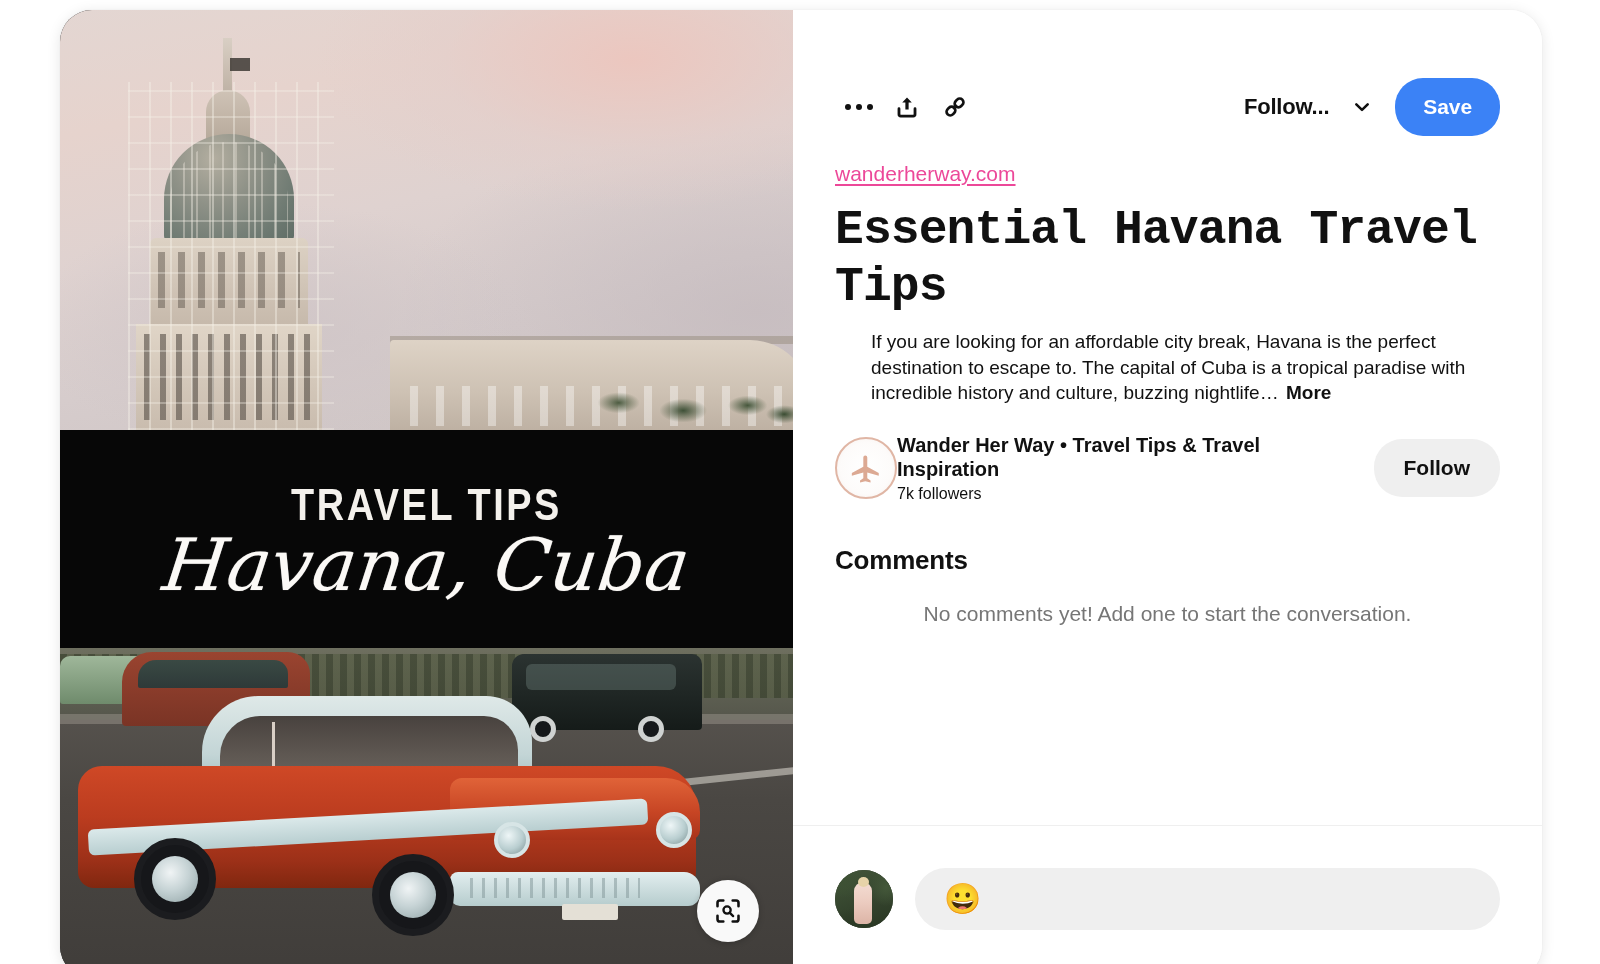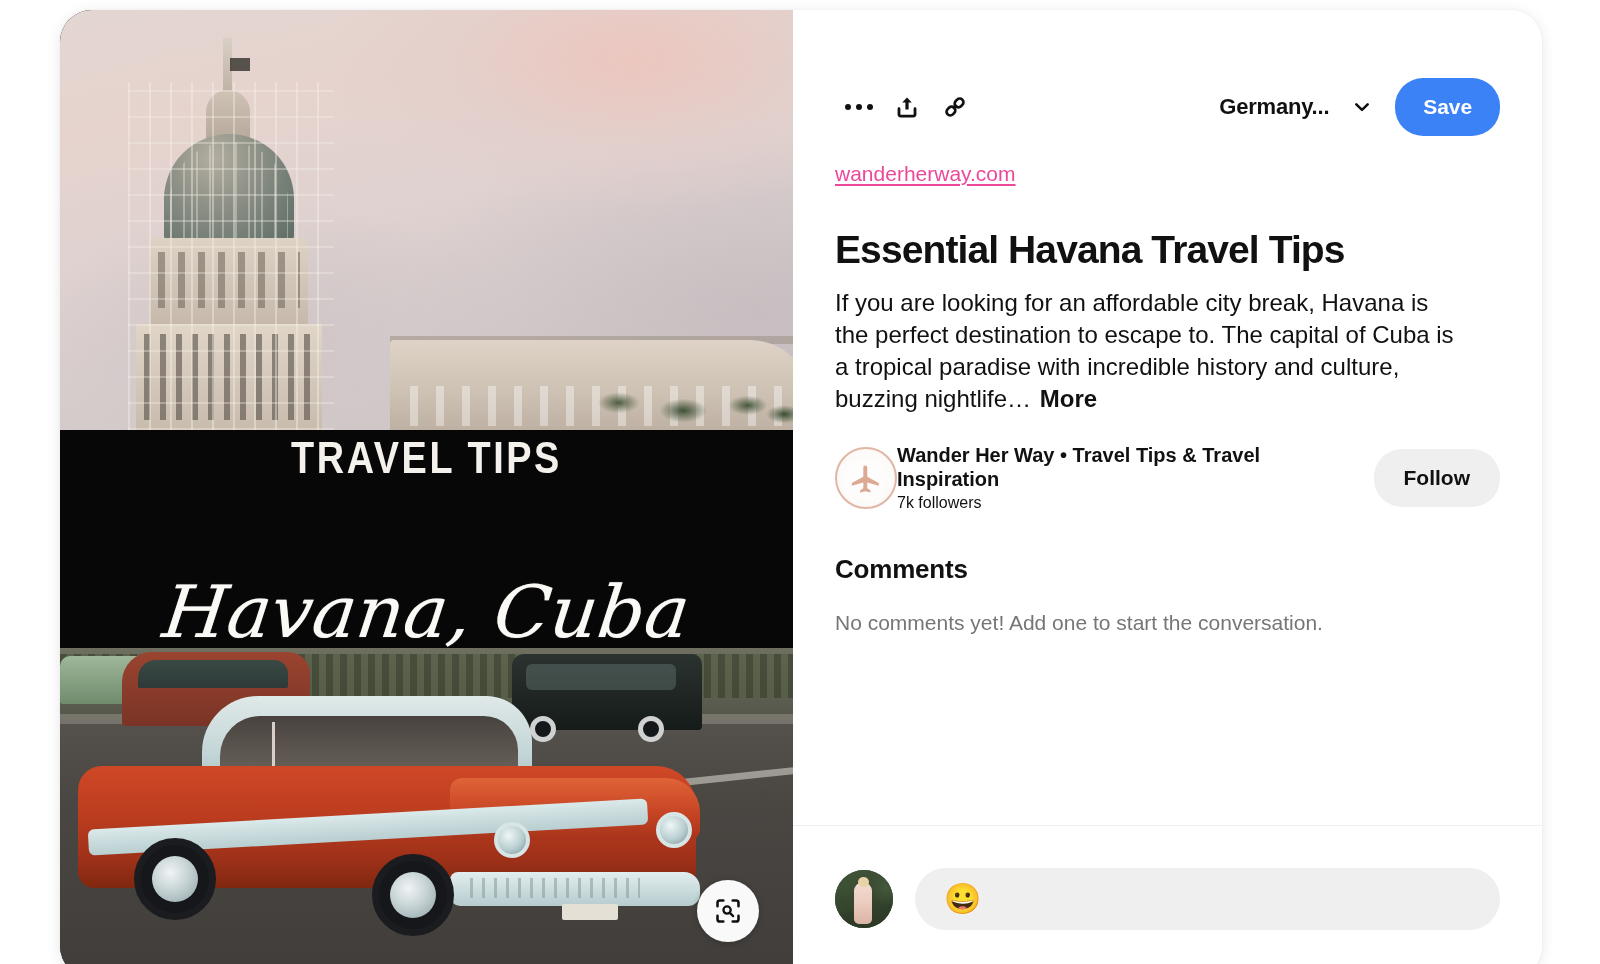--- a/index.html
+++ b/index.html
@@ -171,21 +171,21 @@
   
   .media-banner {
     position: absolute;
     left: 0; top: 420px;
     width: 733px;
     height: 218px;
     background: #070707;
     display: flex;
     flex-direction: column;
     align-items: center;
-    justify-content: space-between;
+    justify-content: center;
   }
   .banner-kicker {
     color: #f4f1ec;
     font-family: "Liberation Sans", sans-serif;
     font-weight: 700;
     font-size: 44px;
     letter-spacing: 3px;
     transform: scaleX(0.86);
     line-height: 1;
     margin-top: 6px;
@@ -454,34 +454,36 @@
     display: inline-block;
     margin-top: 14px;
     font-size: 21px;
     color: #ec4899;
     text-decoration: underline;
     text-underline-offset: 3px;
     cursor: pointer;
   }
 
   .pin-title {
-    margin-top: 41px;
-    font-size: 39px;
+    margin-top: 16px;
+    font-size: 48px;
     line-height: 1.18;
     font-weight: 700;
     color: #111;
     letter-spacing: -0.9px;
+    font-family: Liberation Mono, monospace;
   }
 
   .pin-desc {
     margin-top: 14px;
-    font-size: 24px;
+    font-size: 19px;
     line-height: 1.33;
     color: #111;
     max-width: 630px;
+    margin-left: 36px;
   }
   .more-link {
     font-weight: 700;
     color: #111;
     cursor: pointer;
     margin-left: 2px;
   }
 
   .creator-row {
     display: flex;
@@ -530,20 +532,21 @@
     margin-top: 42px;
     font-size: 26px;
     font-weight: 700;
     color: #111;
     letter-spacing: -0.2px;
   }
   .comments-empty {
     margin-top: 26px;
     font-size: 21px;
     color: #767676;
+    text-align: center;
   }
 
   
   .composer-divider {
     position: absolute;
     left: -42px;
     right: -42px;
     bottom: 152px;
     height: 1px;
     background: #efefef;
@@ -714,21 +717,21 @@
                 <rect x="2.4" y="8.6" width="8.6" height="6.8" rx="3.4" stroke="#111" stroke-width="2.5" fill="none"></rect>
                 <rect x="13" y="8.6" width="8.6" height="6.8" rx="3.4" stroke="#111" stroke-width="2.5" fill="none"></rect>
                 <rect x="9.6" y="11.1" width="4.8" height="1.8" fill="#111"></rect>
               </g>
             </svg>
           </div>
 
           <div class="spacer"></div>
 
           <div class="board-select">
-            <span class="board-name">Germany...</span>
+            <span class="board-name">Follow...</span>
             <svg width="22" height="22" viewBox="0 0 24 24">
               <path d="M5.8 9.2L12 15.2l6.2-6" stroke="#111" stroke-width="2.8" fill="none" stroke-linecap="round" stroke-linejoin="round"></path>
             </svg>
           </div>
 
           <button class="save-btn">Save</button>
         </div>
 
         <a class="source-link">wanderherway.com</a>
 

